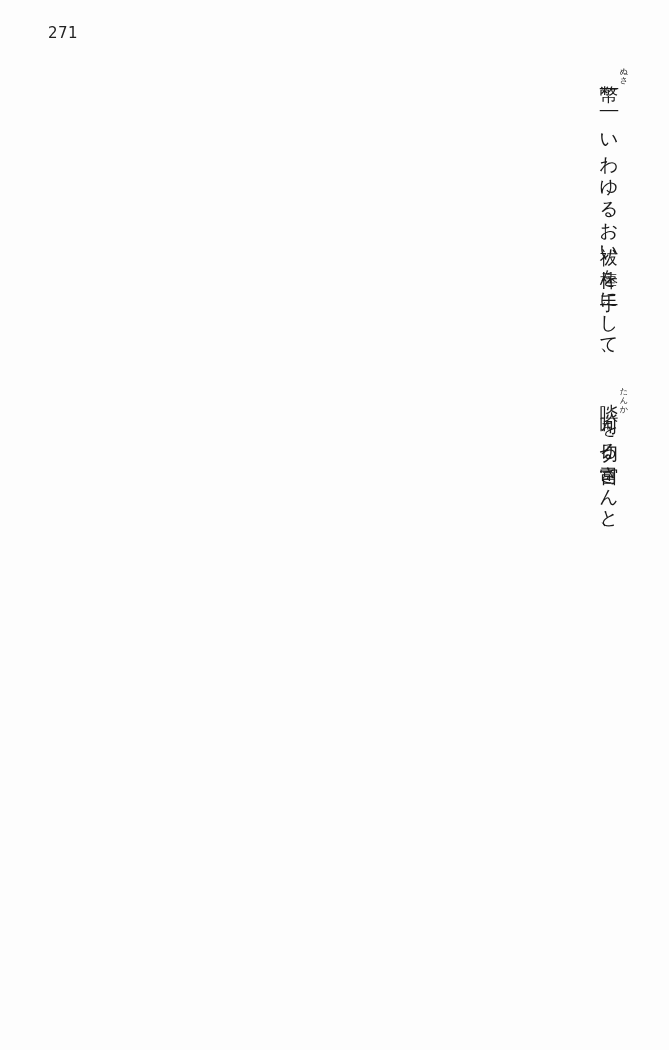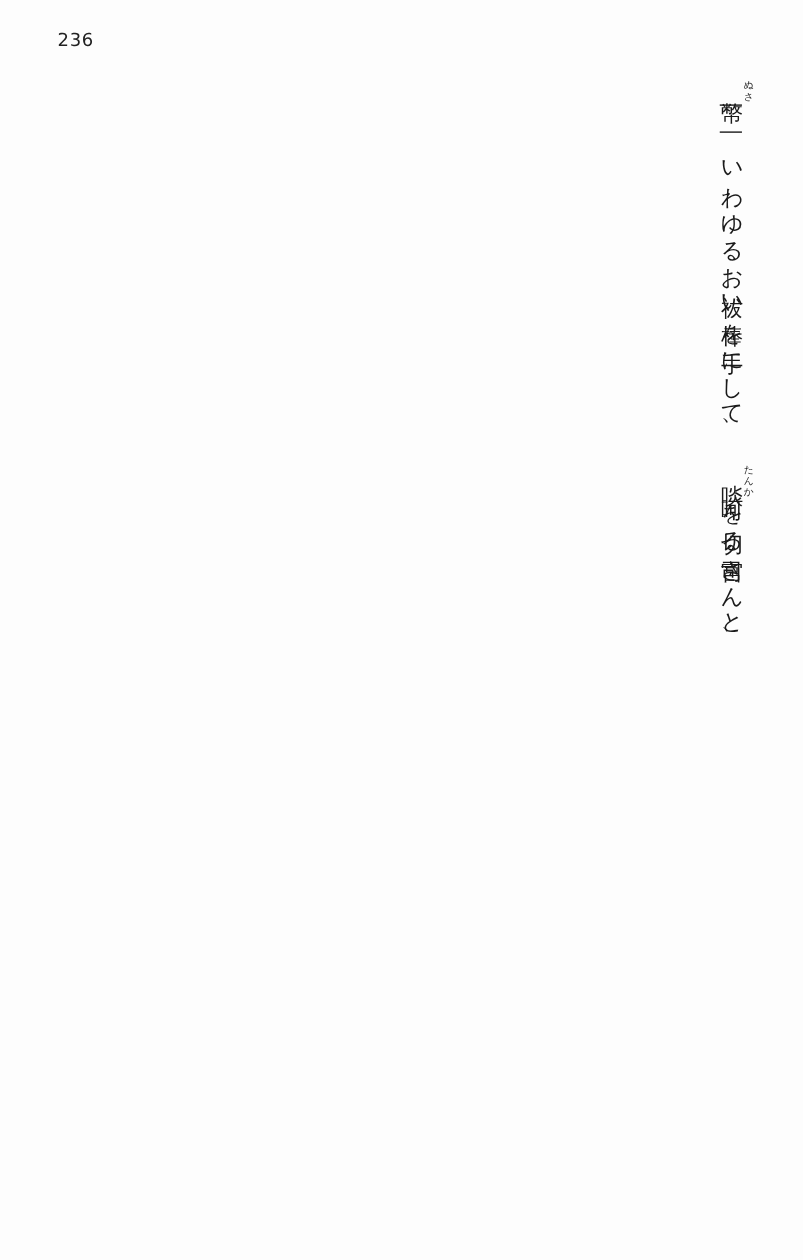--- a/index.html
+++ b/index.html
@@ -64,18 +64,18 @@
   rt {
     font-size: 0.44em;
     letter-spacing: 0.02em;
     line-height: 1.1;
   }
 </style>
 </head>
 <body>
 
 <div class="page">
-  <div class="page-number">236</div>
+  <div class="page-number">271</div>
   <div class="text-body" id="body">
       <div class="line"><ruby>幣<rt>ぬさ</rt></ruby>――いわゆるお祓い棒を手にして、　<ruby>啖呵<rt>たんか</rt></ruby>を切る宮司さんと、</div>
       <div class="line indent">『ククク……聞いたことはあるぞ。とても威厳があってイケメンで絶対的な強さを誇る悪</div>
     </div>
 </div>
 
 </body></html>

